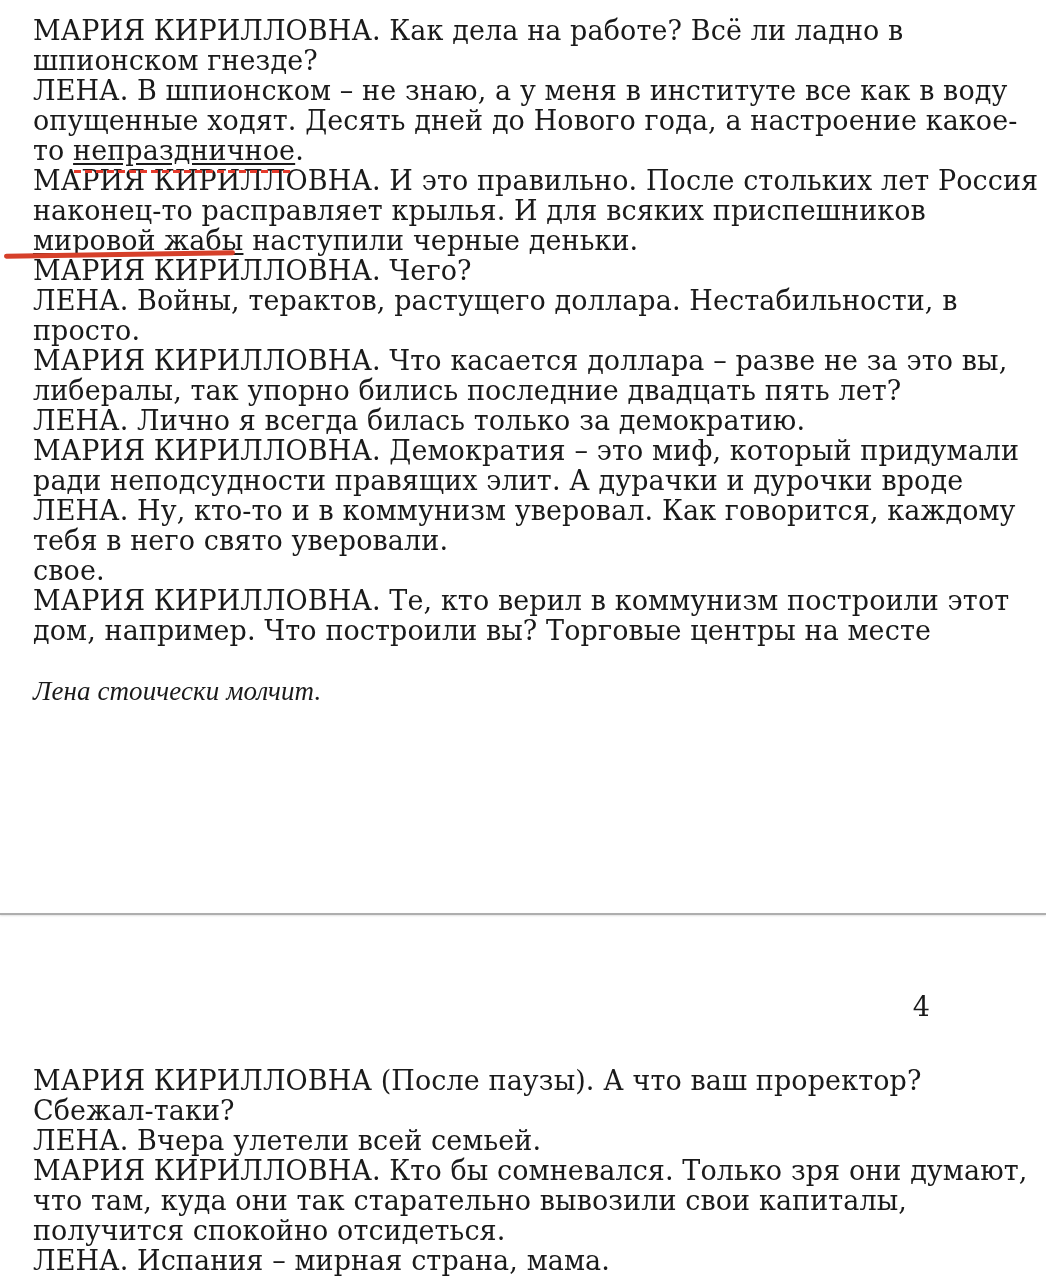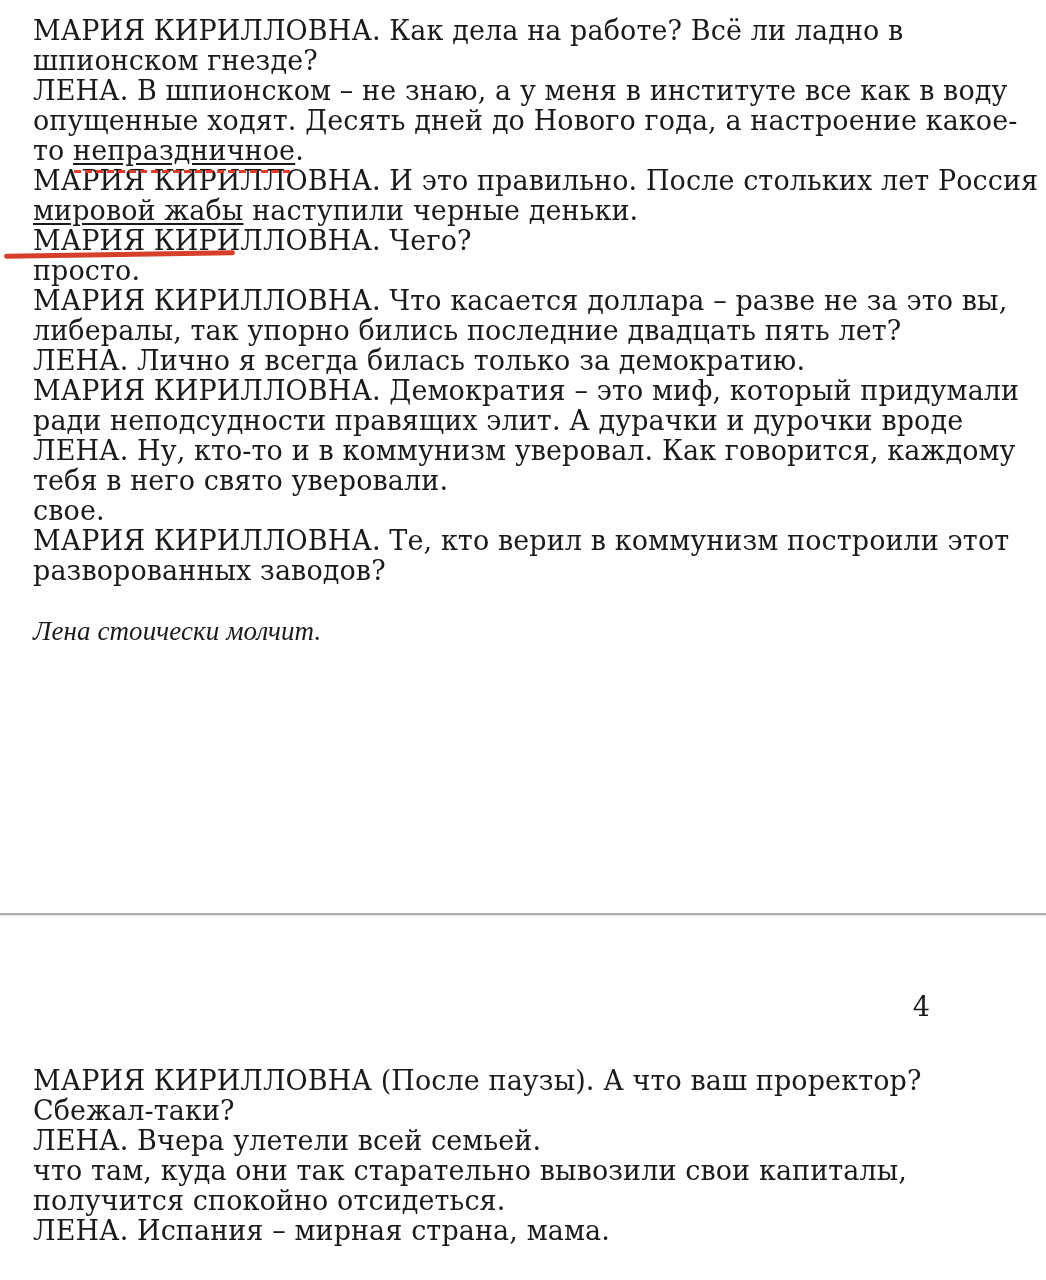--- a/index.html
+++ b/index.html
@@ -75,43 +75,46 @@
 </head>
 <body>
 
 <div class="lines-block page1-lines">
     <div class="text-line"><span>МАРИЯ КИРИЛЛОВНА. Как дела на работе? Всё ли ладно в</span></div>
     <div class="text-line"><span>шпионском гнезде?</span></div>
     <div class="text-line"><span>ЛЕНА. В шпионском – не знаю, а у меня в институте все как в воду</span></div>
     <div class="text-line"><span>опущенные ходят. Десять дней до Нового года, а настроение какое-</span></div>
     <div class="text-line"><span>то </span><span class="seg-underline seg-spellcheck">непраздничное</span><span>.</span></div>
     <div class="text-line"><span>МАРИЯ КИРИЛЛОВНА. И это правильно. После стольких лет Россия</span></div>
+    <div class="text-line"><span>наконец-то расправляет крылья. И для всяких приспешников</span></div>
     <div class="text-line"><span class="seg-underline">мировой жабы</span><span> наступили черные деньки.</span></div>
     <div class="text-line"><span>МАРИЯ КИРИЛЛОВНА. Чего?</span></div>
+    <div class="text-line"><span>ЛЕНА. Войны, терактов, растущего доллара. Нестабильности, в</span></div>
     <div class="text-line"><span>просто.</span></div>
     <div class="text-line"><span>МАРИЯ КИРИЛЛОВНА. Что касается доллара – разве не за это вы,</span></div>
     <div class="text-line"><span>либералы, так упорно бились последние двадцать пять лет?</span></div>
     <div class="text-line"><span>ЛЕНА. Лично я всегда билась только за демократию.</span></div>
     <div class="text-line"><span>МАРИЯ КИРИЛЛОВНА. Демократия – это миф, который придумали</span></div>
     <div class="text-line"><span>ради неподсудности правящих элит. А дурачки и дурочки вроде</span></div>
     <div class="text-line"><span>ЛЕНА. Ну, кто-то и в коммунизм уверовал. Как говорится, каждому</span></div>
     <div class="text-line"><span>тебя в него свято уверовали.</span></div>
     <div class="text-line"><span>свое.</span></div>
     <div class="text-line"><span>МАРИЯ КИРИЛЛОВНА. Те, кто верил в коммунизм построили этот</span></div>
-    <div class="text-line"><span>разворованных заводов?</span></div>
+    <div class="text-line"><span>дом, например. Что построили вы? Торговые центры на месте</span></div>
     <div class="text-line"><span>&nbsp;</span></div>
     <div class="text-line italic"><span>Лена стоически молчит.</span></div>
   </div>
 
 <div class="red-annotation-stroke"></div>
 
 <div class="page-break-line"></div>
 
 <div class="page-number">4</div>
 
 <div class="lines-block page2-lines">
     <div class="text-line"><span>МАРИЯ КИРИЛЛОВНА (После паузы). А что ваш проректор?</span></div>
     <div class="text-line"><span>Сбежал-таки?</span></div>
     <div class="text-line"><span>ЛЕНА. Вчера улетели всей семьей.</span></div>
+    <div class="text-line"><span>МАРИЯ КИРИЛЛОВНА. Кто бы сомневался. Только зря они думают,</span></div>
     <div class="text-line"><span>что там, куда они так старательно вывозили свои капиталы,</span></div>
     <div class="text-line"><span>получится спокойно отсидеться.</span></div>
     <div class="text-line"><span>ЛЕНА. Испания – мирная страна, мама.</span></div>
   </div>
 
 </body></html>

